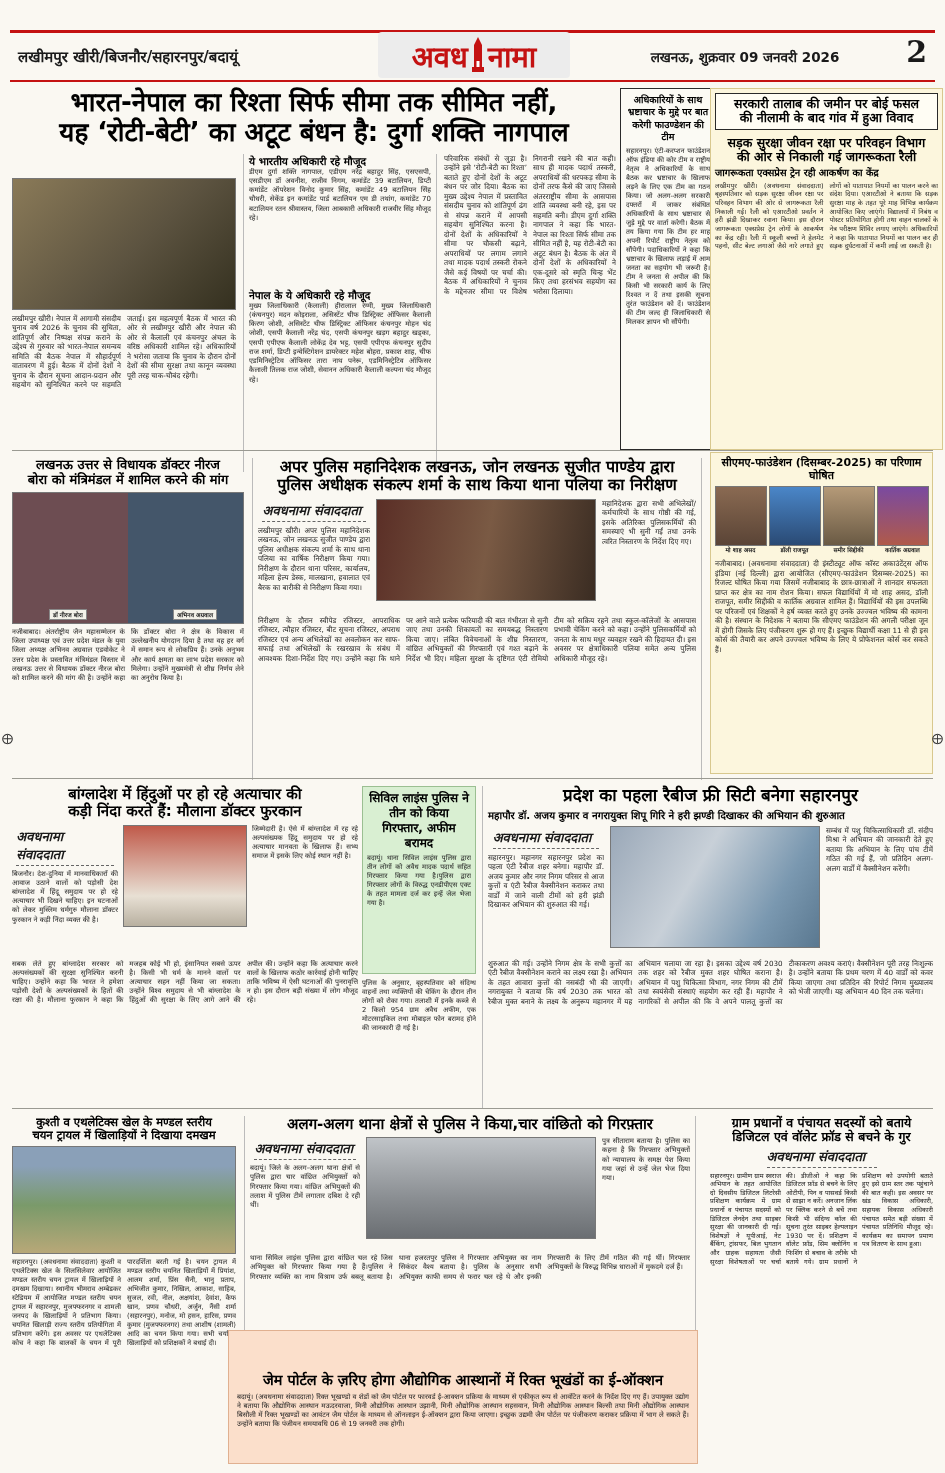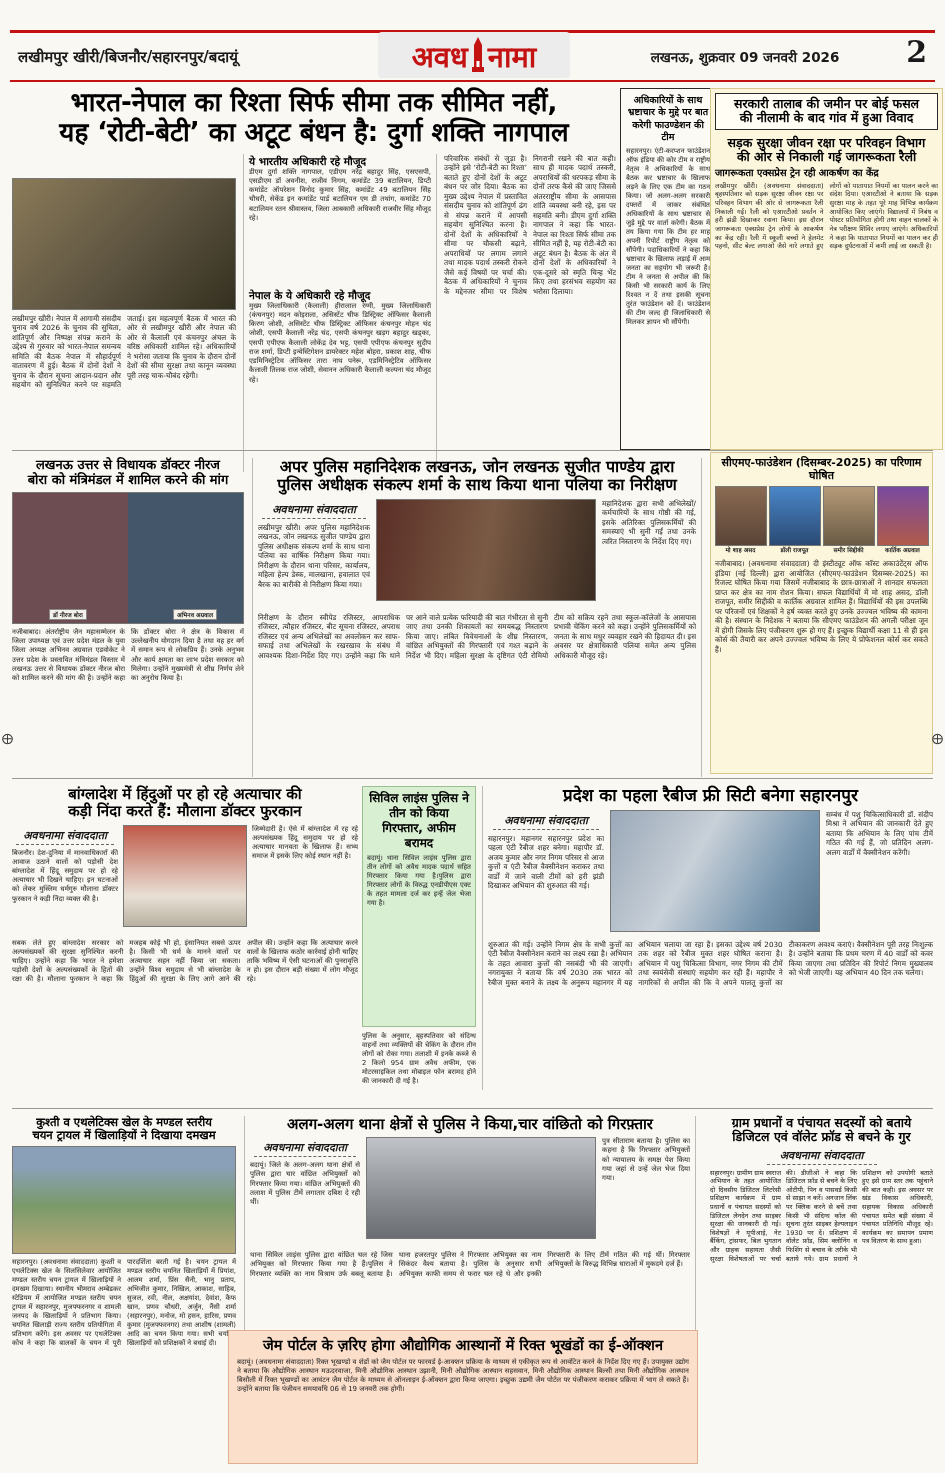--- a/index.html
+++ b/index.html
@@ -3,21 +3,21 @@
 <meta charset="utf-8">
 <style>
   html,body{margin:0;padding:0;}
   body{width:945px;height:1473px;position:relative;background:#faf8f2;
        font-family:"DejaVu Sans","Liberation Sans",sans-serif;color:#1a1a1a;overflow:hidden;}
   .abs{position:absolute;}
   .rule-red{background:#c41212;}
   .rule-gray{background:#9a9a92;height:1px;}
   .hl{font-weight:bold;color:#000;text-align:center;line-height:1.15;}
   .body-txt{text-align:justify;line-height:1.32;color:#1c1c1c;overflow:hidden;}
-  .byline{font-weight:bold;font-style:italic;font-size:11px;text-align:center;
+  .byline{font-weight:bold;font-style:italic;font-size:13px;text-align:left;
           border-bottom:1px dashed #666;padding-bottom:2px;margin:2px auto 4px;width:92%;}
   .photo{position:relative;overflow:hidden;border:1px solid #777;}
   .cap-strip{position:absolute;bottom:3px;background:#f4f2ea;border:1px solid #888;
              font-size:6px;font-weight:bold;padding:0 3px;line-height:1.5;}
   .subhead{font-weight:bold;text-align:left;color:#000;}
   .cols2{column-count:2;column-gap:6px;}
   .cols3{column-count:3;column-gap:6px;}
   .boxed{border:1.5px solid #2a2a2a;}
   .panel-yellow{background:#fcf6dd;border:1px solid #d8c88e;}
   .green-box{background:#d9efd2;border:1px solid #9bbf92;}
@@ -145,29 +145,30 @@
       <div class="byline">अवधनामा संवाददाता</div>
       <div class="body-txt" style="font-size:7px;height:86px;">बिजनौर। देश-दुनिया में मानवाधिकारों की आवाज उठाने वालों को पड़ोसी देश बांग्लादेश में हिंदू समुदाय पर हो रहे अत्याचार भी दिखने चाहिए। इन घटनाओं को लेकर मुस्लिम धर्मगुरु मौलाना डॉक्टर फुरकान ने कड़ी निंदा व्यक्त की है।</div>
     </div>
     <div class="photo" style="width:122px;height:100px;flex:0 0 auto;background:linear-gradient(#c05a4a,#e8e0d4 70%,#b8b0a0);"></div>
     <div class="body-txt" style="font-size:7px;height:104px;flex:1;">जिम्मेदारी है। ऐसे में बांग्लादेश में रह रहे अल्पसंख्यक हिंदू समुदाय पर हो रहे अत्याचार मानवता के खिलाफ हैं। सभ्य समाज में इसके लिए कोई स्थान नहीं है।</div>
   </div>
   <div class="body-txt cols3" style="font-size:7px;height:172px;margin-top:4px;">सबक लेते हुए बांग्लादेश सरकार को अल्पसंख्यकों की सुरक्षा सुनिश्चित करनी चाहिए। उन्होंने कहा कि भारत ने हमेशा पड़ोसी देशों के अल्पसंख्यकों के हितों की रक्षा की है। मौलाना फुरकान ने कहा कि मजहब कोई भी हो, इंसानियत सबसे ऊपर है। किसी भी धर्म के मानने वालों पर अत्याचार सहन नहीं किया जा सकता। उन्होंने विश्व समुदाय से भी बांग्लादेश के हिंदुओं की सुरक्षा के लिए आगे आने की अपील की। उन्होंने कहा कि अत्याचार करने वालों के खिलाफ कठोर कार्रवाई होनी चाहिए ताकि भविष्य में ऐसी घटनाओं की पुनरावृत्ति न हो। इस दौरान बड़ी संख्या में लोग मौजूद रहे।</div>
 </div>
 
 <div class="abs" style="left:362px;top:786px;width:114px;">
-  <div class="green-box" style="padding:4px;height:241px;box-sizing:border-box;">
+  <div class="green-box" style="padding:4px;height:188px;box-sizing:border-box;">
     <div class="hl" style="font-size:12px;line-height:1.25;">सिविल लाइंस पुलिस ने तीन को किया गिरफ्तार, अफीम बरामद</div>
     <div class="body-txt" style="font-size:6.8px;height:96px;margin-top:3px;">बदायूं। थाना सिविल लाइंस पुलिस द्वारा तीन लोगों को अवैध मादक पदार्थ सहित गिरफ्तार किया गया है।पुलिस द्वारा गिरफ्तार लोगों के विरुद्ध एनडीपीएस एक्ट के तहत मामला दर्ज कर इन्हें जेल भेजा गया है।</div>
   </div>
   <div class="body-txt" style="font-size:6.8px;height:118px;margin-top:5px;">पुलिस के अनुसार, बृहस्पतिवार को संदिग्ध वाहनों तथा व्यक्तियों की चेकिंग के दौरान तीन लोगों को रोका गया। तलाशी में इनके कब्जे से 2 किलो 954 ग्राम अवैध अफीम, एक मोटरसाइकिल तथा मोबाइल फोन बरामद होने की जानकारी दी गई है।</div>
 </div>
 
 <div class="abs" style="left:482px;top:786px;width:451px;border-left:1px solid #bbb;padding-left:5px;box-sizing:border-box;">
   <div class="hl" style="font-size:17px;">प्रदेश का पहला रैबीज फ्री सिटी बनेगा सहारनपुर</div>
+  <div class="subhead" style="font-size:10.2px;margin-top:2px;">महापौर डॉ. अजय कुमार व नगरायुक्त शिपू गिरि ने हरी झण्डी दिखाकर की अभियान की शुरुआत</div>
   <div style="display:flex;gap:6px;margin-top:4px;">
     <div style="width:116px;flex:0 0 auto;">
       <div class="byline">अवधनामा संवाददाता</div>
       <div class="body-txt" style="font-size:7.2px;height:102px;">सहारनपुर। महानगर सहारनपुर प्रदेश का पहला एंटी रैबीज शहर बनेगा। महापौर डॉ. अजय कुमार और नगर निगम परिसर से आज कुत्तों व एंटी रैबीज वैक्सीनेशन कराकर तथा वार्डों में जाने वाली टीमों को हरी झंडी दिखाकर अभियान की शुरुआत की गई।</div>
     </div>
     <div class="photo" style="width:208px;height:120px;flex:0 0 auto;background:linear-gradient(120deg,#9aa8b8,#c8d0d8 40%,#7a98b0 75%,#5a7890);"></div>
     <div class="body-txt" style="font-size:7.2px;height:124px;flex:1;">सम्बंध में पशु चिकित्साधिकारी डॉ. संदीप मिश्रा ने अभियान की जानकारी देते हुए बताया कि अभियान के लिए पांच टीमें गठित की गई हैं, जो प्रतिदिन अलग-अलग वार्डों में वैक्सीनेशन करेंगी।</div>
   </div>
   <div class="body-txt cols3" style="font-size:7.2px;height:150px;margin-top:4px;">शुरुआत की गई। उन्होंने निगम क्षेत्र के सभी कुत्तों का एंटी रैबीज वैक्सीनेशन कराने का लक्ष्य रखा है। अभियान के तहत आवारा कुत्तों की नसबंदी भी की जाएगी। नगरायुक्त ने बताया कि वर्ष 2030 तक भारत को रैबीज मुक्त बनाने के लक्ष्य के अनुरूप महानगर में यह अभियान चलाया जा रहा है। इसका उद्देश्य वर्ष 2030 तक शहर को रैबीज मुक्त शहर घोषित कराना है। अभियान में पशु चिकित्सा विभाग, नगर निगम की टीमें तथा स्वयंसेवी संस्थाएं सहयोग कर रही हैं। महापौर ने नागरिकों से अपील की कि वे अपने पालतू कुत्तों का टीकाकरण अवश्य कराएं। वैक्सीनेशन पूरी तरह निःशुल्क है। उन्होंने बताया कि प्रथम चरण में 40 वार्डों को कवर किया जाएगा तथा प्रतिदिन की रिपोर्ट निगम मुख्यालय को भेजी जाएगी। यह अभियान 40 दिन तक चलेगा।</div>
 </div>
@@ -188,21 +189,21 @@
       <div class="byline">अवधनामा संवाददाता</div>
       <div class="body-txt" style="font-size:7px;height:86px;">बदायूं। जिले के अलग-अलग थाना क्षेत्रों से पुलिस द्वारा चार वांछित अभियुक्तों को गिरफ्तार किया गया। वांछित अभियुक्तों की तलाश में पुलिस टीमें लगातार दबिश दे रही थीं।</div>
     </div>
     <div class="photo" style="width:228px;height:100px;flex:0 0 auto;background:linear-gradient(#c0c4c8,#8a8e92 60%,#6a6e72);"></div>
     <div class="body-txt" style="font-size:7px;height:104px;flex:1;">पुत्र सीताराम बताया है। पुलिस का कहना है कि गिरफ्तार अभियुक्तों को न्यायालय के समक्ष पेश किया गया जहां से उन्हें जेल भेज दिया गया।</div>
   </div>
   <div class="body-txt cols3" style="font-size:7px;height:84px;margin-top:4px;">थाना सिविल लाइंस पुलिस द्वारा वांछित चल रहे जिस अभियुक्त को गिरफ्तार किया गया है हैं।पुलिस ने गिरफ्तार व्यक्ति का नाम विश्राम उर्फ बबलू बताया है। थाना हजरतपुर पुलिस ने गिरफ्तार अभियुक्त का नाम सिकंदर वैश्य बताया है। पुलिस के अनुसार सभी अभियुक्त काफी समय से फरार चल रहे थे और इनकी गिरफ्तारी के लिए टीमें गठित की गई थीं। गिरफ्तार अभियुक्तों के विरुद्ध विभिन्न धाराओं में मुकदमे दर्ज हैं।</div>
 </div>
 
 <div class="abs peach-box" style="left:228px;top:1330px;width:470px;height:134px;padding:6px 8px;box-sizing:border-box;">
-  <div class="hl" style="font-size:14.5px;">जेम पोर्टल के ज़रिए होगा औद्योगिक आस्थानों में रिक्त भूखंडों का ई-ऑक्शन</div>
+  <div class="hl" style="font-size:14.5px;margin-top:35px;">जेम पोर्टल के ज़रिए होगा औद्योगिक आस्थानों में रिक्त भूखंडों का ई-ऑक्शन</div>
   <div class="body-txt" style="font-size:7px;height:96px;margin-top:4px;">बदायूं। (अवधनामा संवाददाता) रिक्त भूखण्डो व शेडों को जैम पोर्टल पर फारवर्ड ई-आक्शन प्रक्रिया के माध्यम से एकीकृत रूप से आवंटित करने के निर्देश दिए गए हैं। उपायुक्त उद्योग ने बताया कि औद्योगिक आस्थान मऊदरवाजा, मिनी औद्योगिक आस्थान उझानी, मिनी औद्योगिक आस्थान सहसवान, मिनी औद्योगिक आस्थान बिल्सी तथा मिनी औद्योगिक आस्थान बिसौली में रिक्त भूखण्डों का आवंटन जैम पोर्टल के माध्यम से ऑनलाइन ई-ऑक्शन द्वारा किया जाएगा। इच्छुक उद्यमी जैम पोर्टल पर पंजीकरण कराकर प्रक्रिया में भाग ले सकते हैं। उन्होंने बताया कि पंजीयन समयावधि 06 से 19 जनवरी तक होगी।</div>
 </div>
 
 <div class="abs" style="left:710px;top:1116px;width:223px;">
   <div class="hl" style="font-size:12.5px;">ग्राम प्रधानों व पंचायत सदस्यों को बताये</div>
   <div class="hl" style="font-size:12.5px;">डिजिटल एवं वॉलेट फ्रॉड से बचने के गुर</div>
   <div class="byline" style="width:110px;">अवधनामा संवाददाता</div>
   <div class="body-txt cols3" style="font-size:6.5px;height:292px;column-gap:5px;">सहारनपुर। ग्रामीण ग्राम स्वराज अभियान के तहत आयोजित दो दिवसीय डिजिटल लिटरेसी प्रशिक्षण कार्यक्रम में ग्राम प्रधानों व पंचायत सदस्यों को डिजिटल लेनदेन तथा साइबर सुरक्षा की जानकारी दी गई। विशेषज्ञों ने यूपीआई, नेट बैंकिंग, ट्रांसफर, बिल भुगतान और ग्राहक सहायता जैसी सुरक्षा विशेषताओं पर चर्चा की। डीजीओ ने कहा कि डिजिटल फ्रॉड से बचने के लिए ओटीपी, पिन व पासवर्ड किसी से साझा न करें। अनजान लिंक पर क्लिक करने से बचें तथा किसी भी संदिग्ध कॉल की सूचना तुरंत साइबर हेल्पलाइन 1930 पर दें। प्रशिक्षण में वॉलेट फ्रॉड, सिम क्लोनिंग व फिशिंग से बचाव के तरीके भी बताये गये। ग्राम प्रधानों ने प्रशिक्षण को उपयोगी बताते हुए इसे ग्राम स्तर तक पहुंचाने की बात कही। इस अवसर पर खंड विकास अधिकारी, सहायक विकास अधिकारी पंचायत समेत बड़ी संख्या में पंचायत प्रतिनिधि मौजूद रहे। कार्यक्रम का समापन प्रमाण पत्र वितरण के साथ हुआ।</div>
 </div>
 

